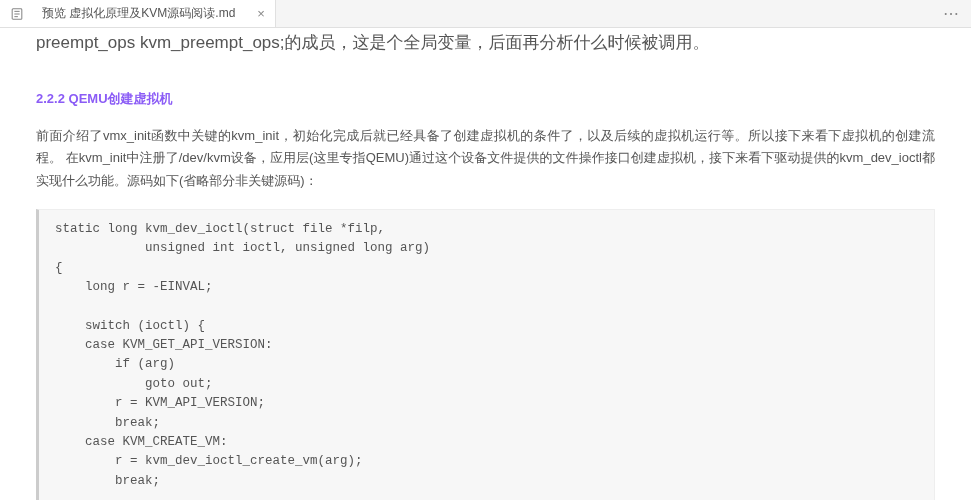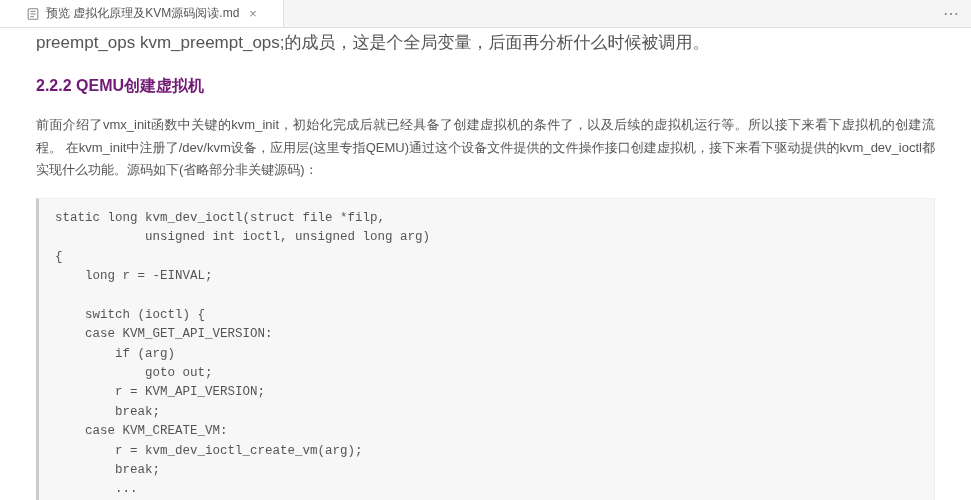--- a/index.html
+++ b/index.html
@@ -17,22 +17,22 @@
       height: 28px;
       background: #f5f5f5;
       border-bottom: 1px solid #e0e0e0;
       display: flex;
       align-items: center;
       position: relative;
     }
     .tab {
       display: flex;
       align-items: center;
-      gap: 6px;
-      padding: 0 26px;
+      gap: 18px;
+      padding: 0 10px;
       height: 100%;
       background: #fff;
       border-right: 1px solid #e0e0e0;
       font-size: 12px;
       color: #555;
     }
     .file-icon {
       display: inline-flex;
       width: 14px;
       height: 14px;
@@ -57,23 +57,23 @@
       line-height: 1.75;
     }
     .cutoff {
       color: #555;
       font-size: 17px;
       white-space: nowrap;
       overflow: hidden;
     }
     .section-title {
       font-weight: 600;
-      color: #701a75;
-      margin: 14px 0 14px 0;
-      font-size: 16px;
+      color: #8b5cf6;
+      margin: 30px 0 14px 0;
+      font-size: 13px;
     }
     .paragraph {
       color: #555;
       font-size: 13px;
       text-align: justify;
       margin-bottom: 4px;
     }
     .code-block {
       background: #f7f7f7;
       border: 1px solid #eee;

